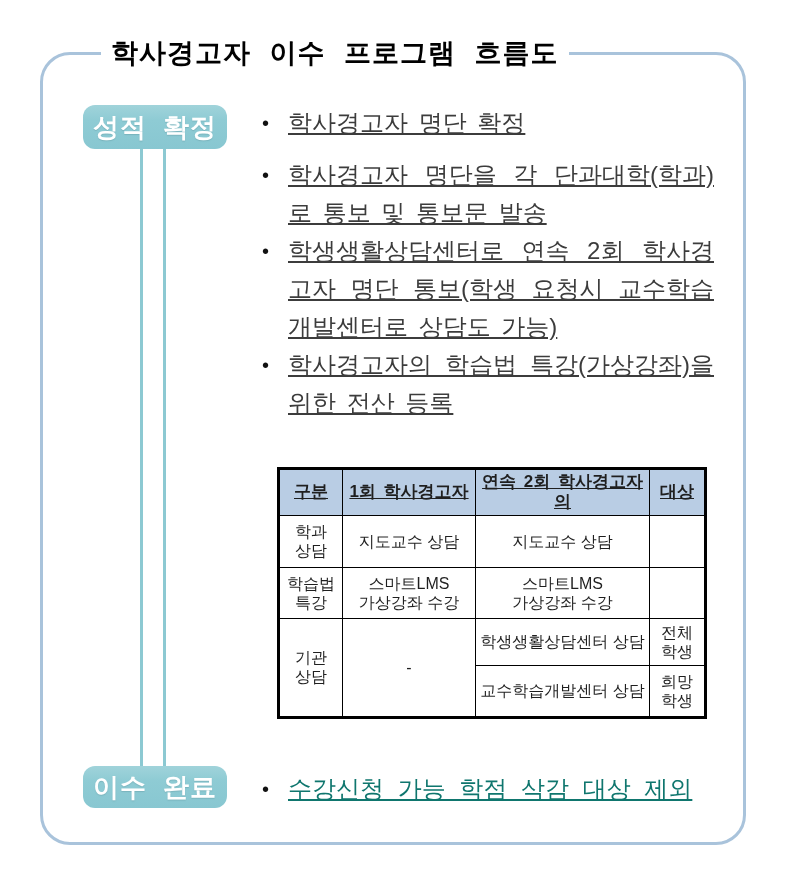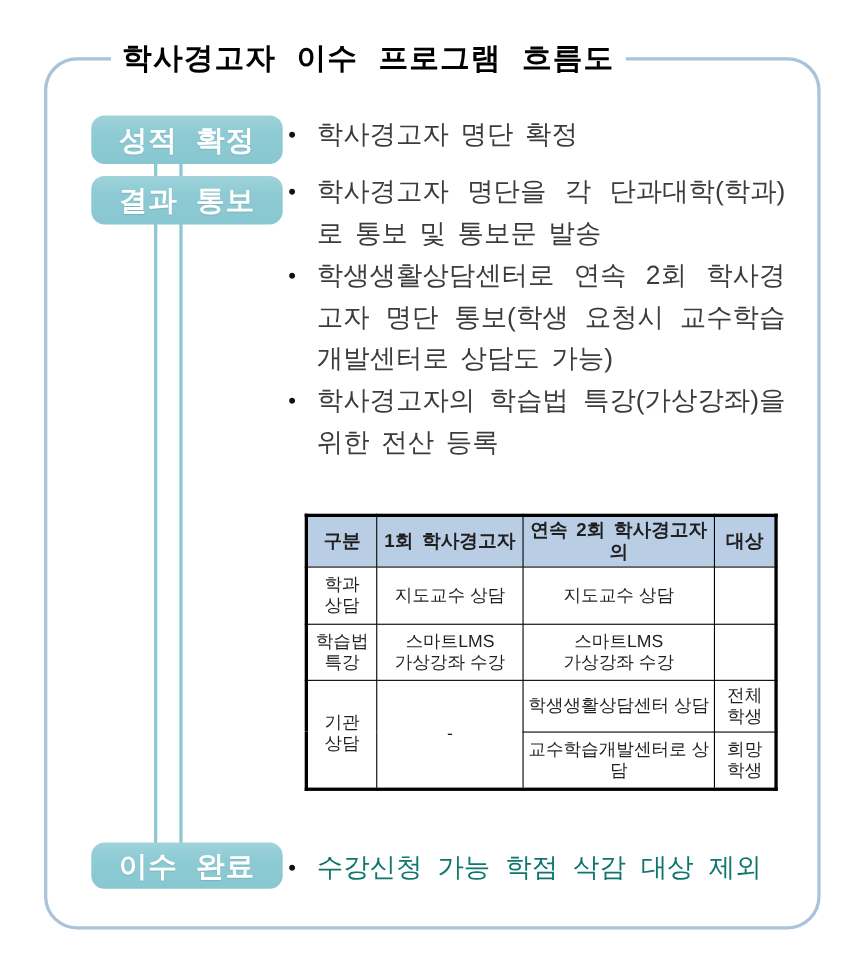--- a/index.html
+++ b/index.html
@@ -45,21 +45,21 @@
     width: 26px; height: 662px;
     border-left: 3px solid #8cc9d2;
     border-right: 3px solid #8cc9d2;
     background: #ffffff;
   }
 
   
   .step-box {
     position: absolute;
     left: 83px;
-    width: 174px; height: 44px;
+    width: 144px; height: 44px;
     background: linear-gradient(180deg, #a0d3da 0%, #8ecbd4 35%, #88c7d1 100%);
     border-radius: 12px;
     display: flex;
     align-items: center;
     justify-content: center;
     color: #ffffff;
     font-size: 26px;
     font-weight: bold;
     letter-spacing: 1px;
     word-spacing: 8px;
@@ -92,20 +92,21 @@
     line-height: 38px;
     text-align: left;
   }
   .note-text {
     flex: 1;
     color: #3c3c3c;
     text-align: justify;
     text-align-last: left;
     word-break: break-all;
     word-spacing: 4px;
+    text-decoration: underline;
   }
   .notes-4 .note-text {
     color: #0f766e;
     word-spacing: 7px;
     white-space: nowrap;
     text-align: left;
   }
 
   
   .consult-table {
@@ -128,44 +129,41 @@
   .consult-table th {
     background: #b9cde4;
     font-weight: bold;
     font-size: 17px;
     word-spacing: 3px;
   }
   .col-type   { width: 64px; }
   .col-first  { width: 133px; }
   .col-second { width: 174px; }
   .col-target { width: 56px; }
-  .row-header  { height: 36px; }
+  .row-header  { height: 36px; text-decoration: underline; }
   .row-dept    { height: 52px; }
   .row-lecture { height: 51px; }
   .row-agency1 { height: 47px; }
   .row-agency2 { height: 52px; }
   .cell-squish { line-height: 0.9; }
   .cell-2line  { line-height: 1.25; }
 </style>
 </head>
 <body>
 
 <div class="page">
 
   <div class="frame">
     <div class="frame-title">학사경고자 이수 프로그램 흐름도</div>
   </div>
 
   <div class="connector"></div>
 
   <div class="step-box step-1">
     <span>성적 확정</span>
-  </div>
-  <div class="step-box step-2">
-    <span>결과 통보</span>
   </div>
   <div class="step-box step-4">
     <span>이수 완료</span>
   </div>
 
   <div class="notes notes-1">
     <div class="note-item">
       <span class="note-dot">•</span>
       <span class="note-text">학사경고자 명단 확정</span>
     </div>
@@ -230,21 +228,21 @@
         <div>상담</div>
       </td>
       <td rowspan="2">-</td>
       <td>학생생활상담센터 상담</td>
       <td class="cell-2line">
         <div>전체</div>
         <div>학생</div>
       </td>
     </tr>
     <tr class="row-agency2">
-      <td>교수학습개발센터로 상담</td>
+      <td>교수학습개발센터 상담</td>
       <td class="cell-2line">
         <div>희망</div>
         <div>학생</div>
       </td>
     </tr>
   </tbody>
     </table>
 
   <div class="notes notes-4">
     <div class="note-item">

